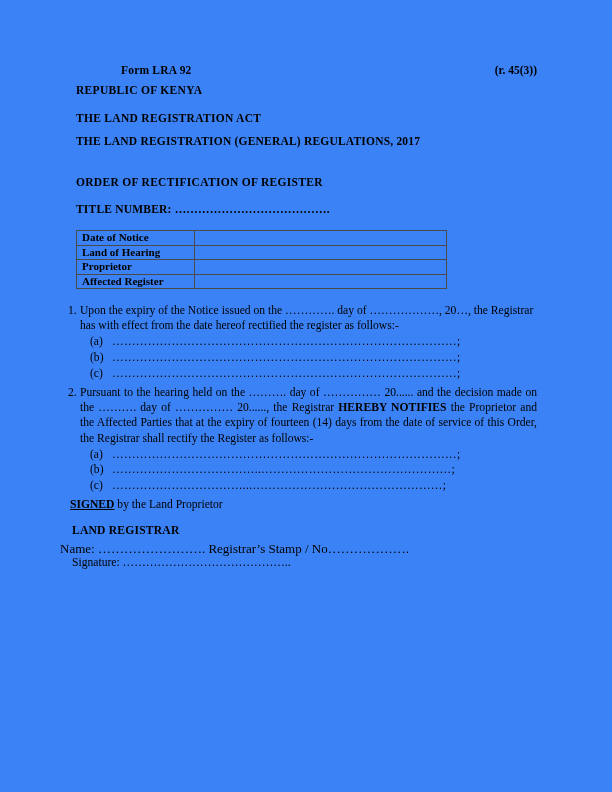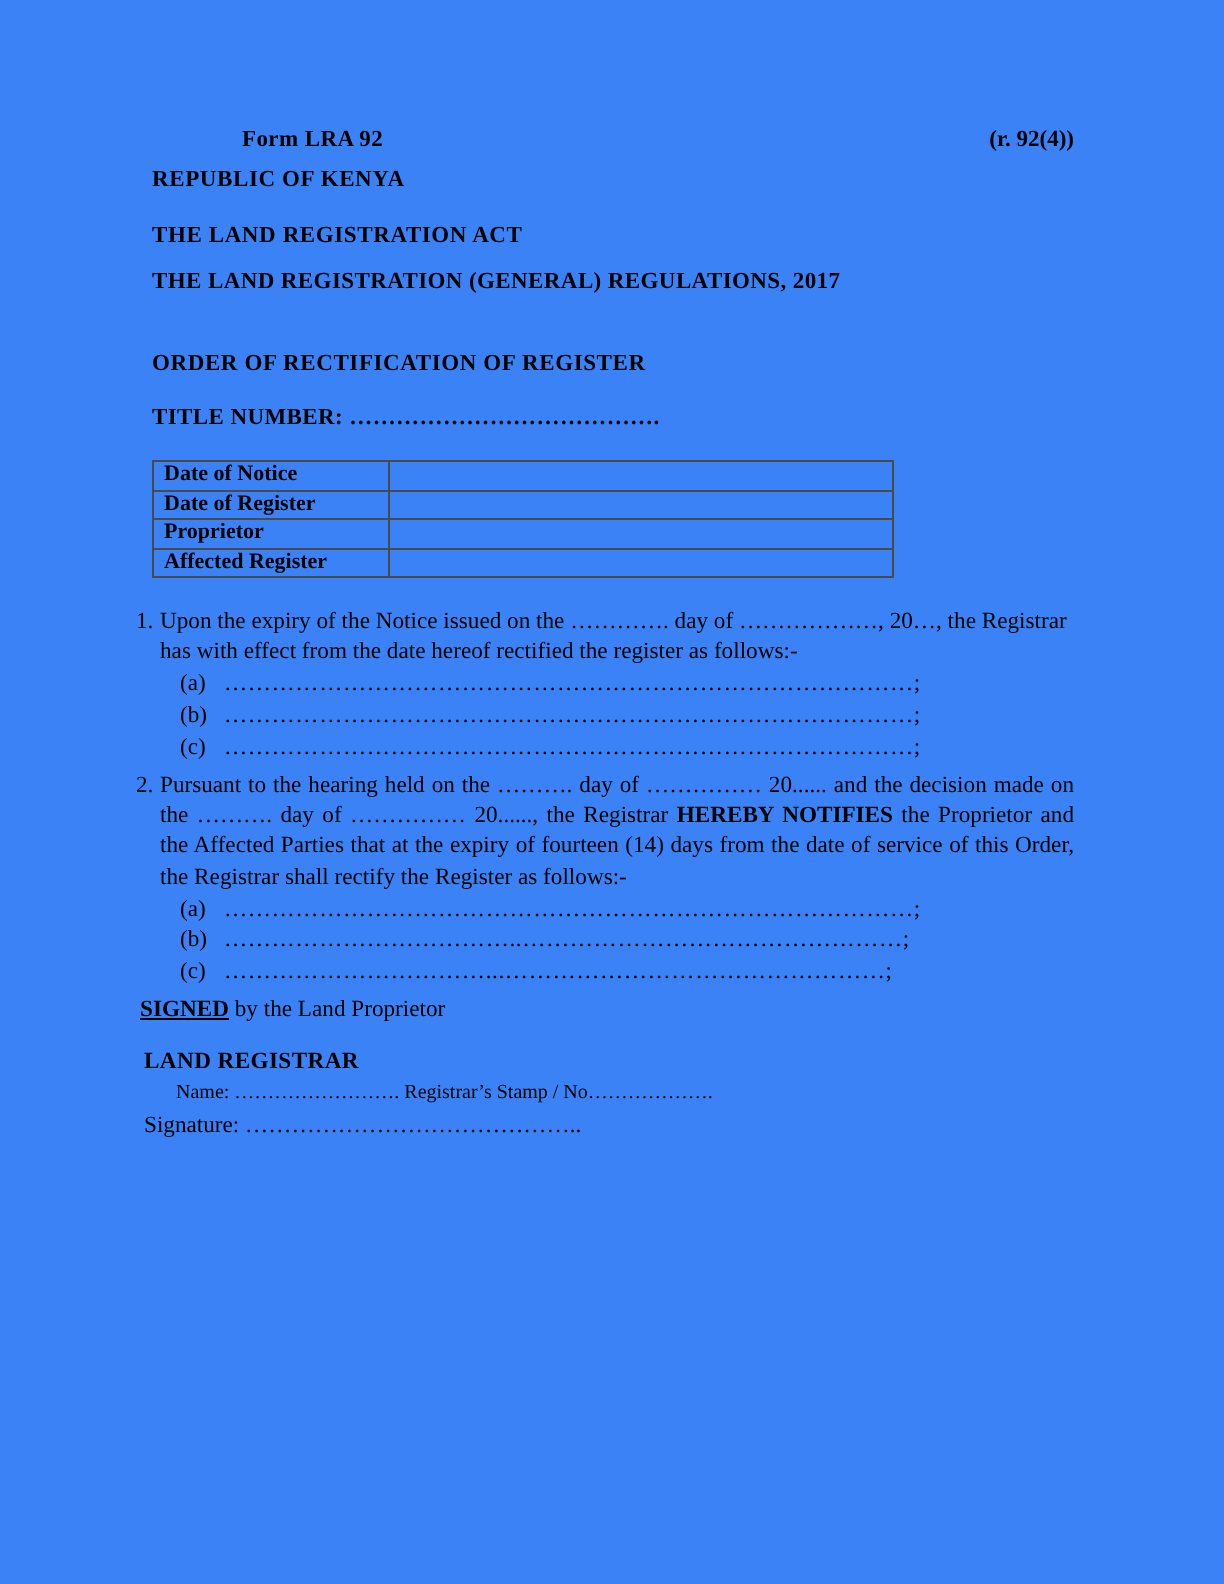--- a/index.html
+++ b/index.html
@@ -143,58 +143,58 @@
   .registrar-title {
     position: absolute;
     left: 72px;
     top: 524px;
     font-size: 11.6px;
     font-weight: bold;
     letter-spacing: 0.2px;
   }
   .name-line {
     position: absolute;
-    left: 88px;
+    left: 60px;
     top: 541px;
-    font-size: 10px;
+    font-size: 13px;
     white-space: nowrap;
   }
   .signature-line {
     position: absolute;
     left: 72px;
     top: 556px;
     font-size: 11.6px;
     white-space: nowrap;
   }
   .b { font-weight: bold; }
 </style>
 </head>
 <body>
 
 <div class="page">
 
   <div class="header-row">
     <span class="form-code">Form LRA 92</span>
-    <span class="rule-ref">(r. 92(4))</span>
+    <span class="rule-ref">(r. 45(3))</span>
   </div>
 
   <div class="center-head head-country">REPUBLIC OF KENYA</div>
   <div class="center-head head-act">THE LAND REGISTRATION ACT</div>
   <div class="center-head head-regs">THE LAND REGISTRATION (GENERAL) REGULATIONS, 2017</div>
   <div class="center-head head-order">ORDER OF RECTIFICATION OF REGISTER</div>
   <div class="center-head head-title">TITLE NUMBER: ………………………………….</div>
 
   <table class="info-table">
     <tbody>
       <tr>
         <td class="label">Date of Notice</td>
         <td class="value"></td>
       </tr>
       <tr>
-        <td class="label">Date of Register</td>
+        <td class="label">Land of Hearing</td>
         <td class="value"></td>
       </tr>
       <tr>
         <td class="label">Proprietor</td>
         <td class="value"></td>
       </tr>
       <tr>
         <td class="label">Affected Register</td>
         <td class="value"></td>
       </tr>

